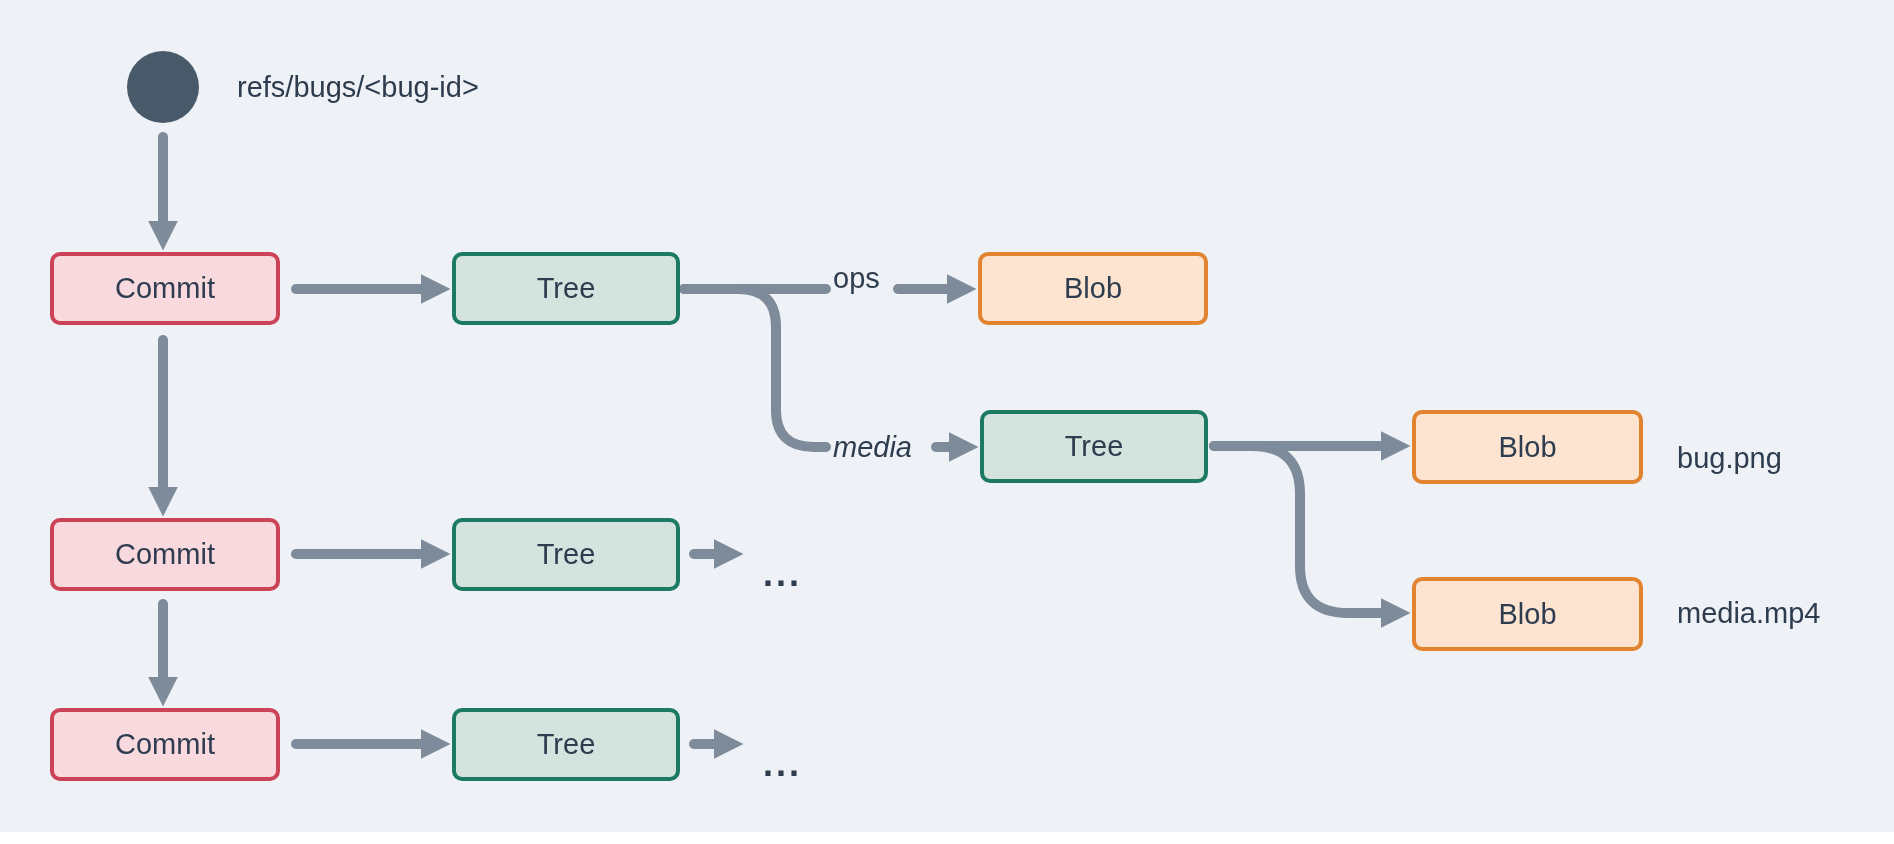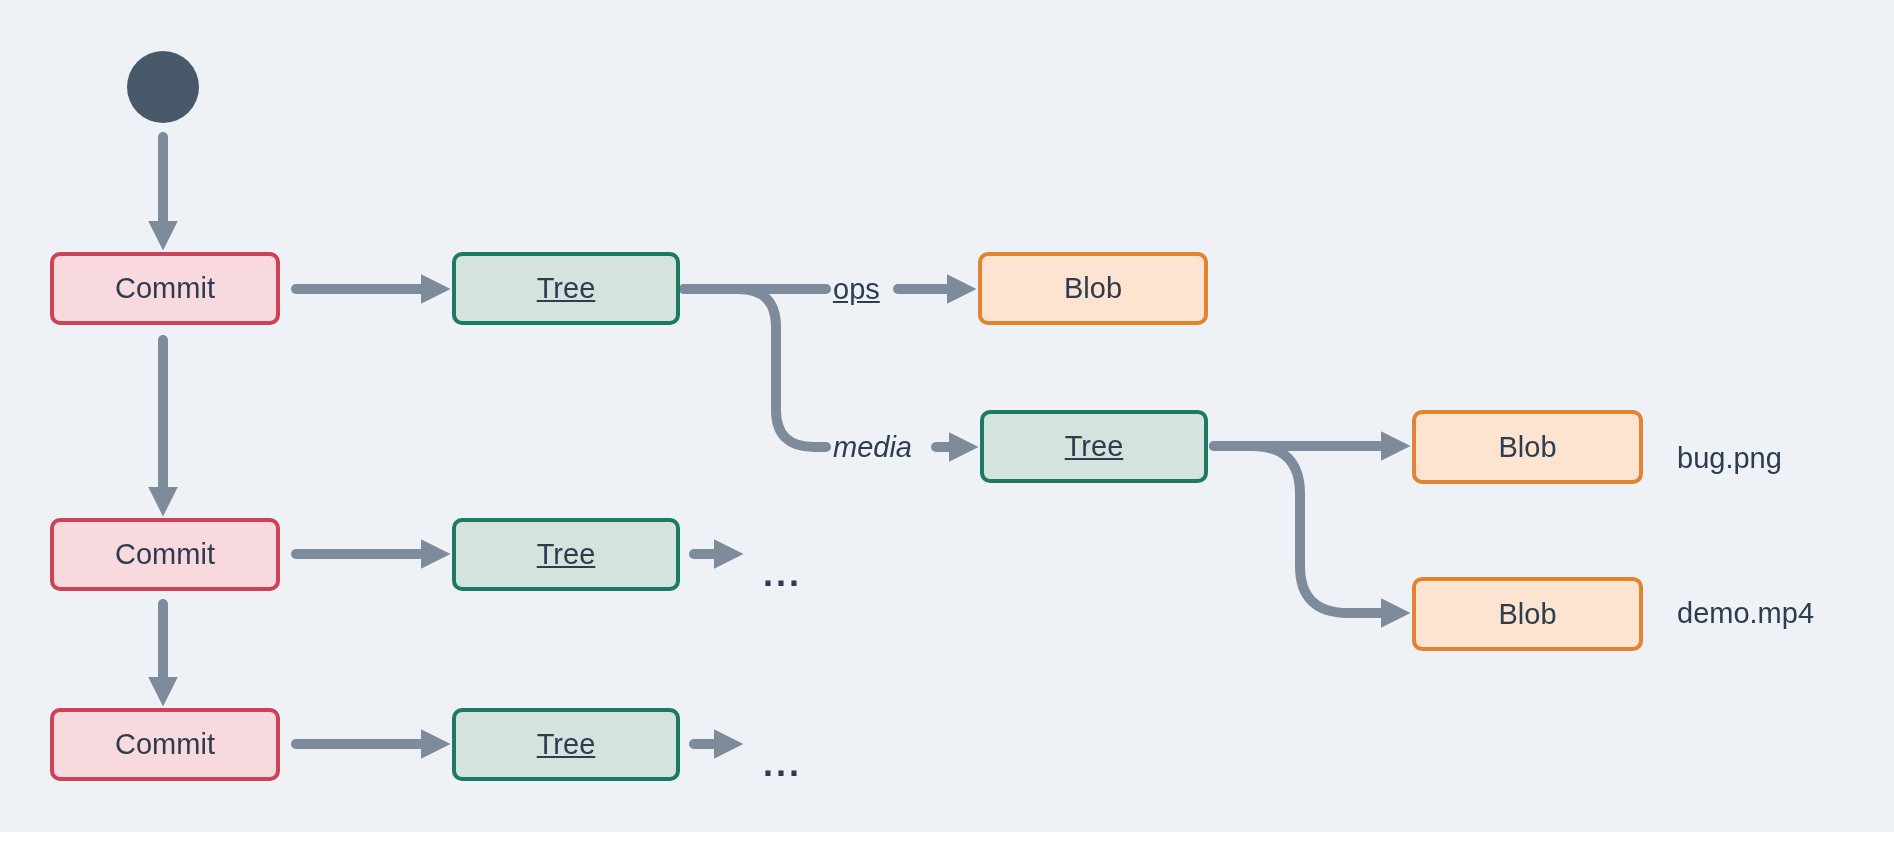--- a/index.html
+++ b/index.html
@@ -31,21 +31,21 @@
   }
   .node {
     position: absolute;
     box-sizing: border-box;
     display: flex; align-items: center; justify-content: center;
     border: 4px solid;
     border-radius: 10px;
     font-size: 29px;
   }
   .commit { background: var(--commit-fill, #f8d9de); border-color: var(--commit-border, #cc4358); }
-  .tree   { background: var(--tree-fill, #d4e3dd);   border-color: var(--tree-border, #1c7a62); text-decoration: underline; }
+  .tree   { background: var(--tree-fill, #d4e3dd);   border-color: var(--tree-border, #1c7a62); }
   .blob   { background: var(--blob-fill, #fce4d0);   border-color: var(--blob-border, #e1832f); }
   .lbl {
     position: absolute;
     font-size: 29px;
     line-height: 34px;
     white-space: nowrap;
   }
   .dots {
     position: absolute;
     font-size: 36px;
@@ -75,35 +75,36 @@
     <path class="edge" d="M1214,446 H1252 Q1300,446 1300,494 V566 Q1300,613 1348,613 H1382" marker-end="url(#ah)"></path>
     <path class="edge" d="M163,340 V488" marker-end="url(#ah)"></path>
     <path class="edge" d="M296,554 H422" marker-end="url(#ah)"></path>
     <path class="edge" d="M694,554 H715" marker-end="url(#ah)"></path>
     <path class="edge" d="M163,604 V678" marker-end="url(#ah)"></path>
     <path class="edge" d="M296,744 H422" marker-end="url(#ah)"></path>
     <path class="edge" d="M694,744 H715" marker-end="url(#ah)"></path>
   </svg>
 
   <div class="ref-circle"></div>
+  <div class="lbl" style="left:237px; top:70px;">refs/bugs/&lt;bug-id&gt;</div>
 
   <div class="node commit" style="left:50px; top:252px; width:230px; height:73px;">Commit</div>
   <div class="node tree" style="left:452px; top:252px; width:228px; height:73px;">Tree</div>
 
-  <div class="lbl" style="left:833px; top:272px;text-decoration:underline;">ops</div>
+  <div class="lbl" style="left:833px; top:261px;">ops</div>
   <div class="node blob" style="left:978px; top:252px; width:230px; height:73px;">Blob</div>
 
   <div class="lbl" style="left:833px; top:430px;font-style:italic;">media</div>
   <div class="node tree" style="left:980px; top:410px; width:228px; height:73px;">Tree</div>
 
   <div class="node blob" style="left:1412px; top:410px; width:231px; height:74px;">Blob</div>
   <div class="lbl" style="left:1677px; top:441px;">bug.png</div>
 
   <div class="node blob" style="left:1412px; top:577px; width:231px; height:74px;">Blob</div>
-  <div class="lbl" style="left:1677px; top:596px;">demo.mp4</div>
+  <div class="lbl" style="left:1677px; top:596px;">media.mp4</div>
 
   <div class="node commit" style="left:50px; top:518px; width:230px; height:73px;">Commit</div>
   <div class="node tree" style="left:452px; top:518px; width:228px; height:73px;">Tree</div>
   <div class="dots" style="left:763px; top:556px;">...</div>
 
   <div class="node commit" style="left:50px; top:708px; width:230px; height:73px;">Commit</div>
   <div class="node tree" style="left:452px; top:708px; width:228px; height:73px;">Tree</div>
   <div class="dots" style="left:763px; top:746px;">...</div>
 
   <div class="bottom-strip"></div>

